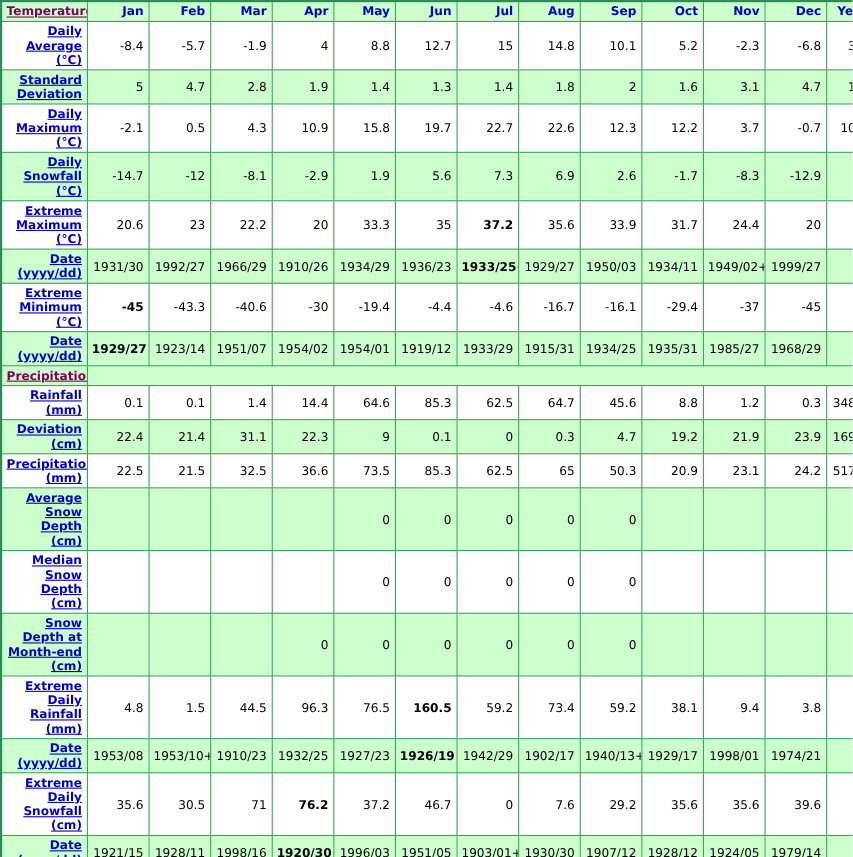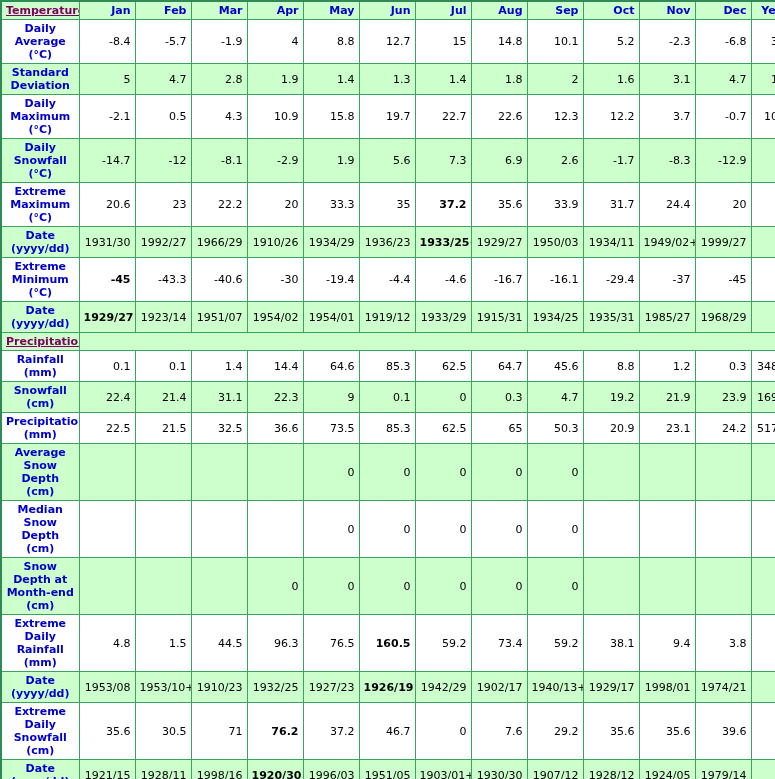--- a/index.html
+++ b/index.html
@@ -60,23 +60,24 @@
     border-bottom: 2px solid #2e8b57;
     padding-left: 3px;
   }
   tr.section-row td.section-filler {
     text-decoration: none;
   }
   
   td.row-label {
     color: #0000cc;
     font-weight: bold;
-    text-align: center;
+    text-align: right;
     padding-left: 3px;
     line-height: 13px;
+    text-decoration: underline;
   }
   td.val {
     text-align: right;
     color: #000000;
     padding-right: 4px;
     font-weight: normal;
   }
   td.val.bold { font-weight: bold; }
   tr.shade td { background: #ccffcc; }
   tr.plain td { background: #ffffff; }
@@ -260,21 +261,21 @@
         <td class="val">85.3</td>
         <td class="val">62.5</td>
         <td class="val">64.7</td>
         <td class="val">45.6</td>
         <td class="val">8.8</td>
         <td class="val">1.2</td>
         <td class="val">0.3</td>
         <td class="val">348.9</td>
       </tr>
       <tr class="shade">
-        <td class="row-label">Snowfall (cm)</td>
+        <td class="row-label">Deviation (cm)</td>
         <td class="val">22.4</td>
         <td class="val">21.4</td>
         <td class="val">31.1</td>
         <td class="val">22.3</td>
         <td class="val">9</td>
         <td class="val">0.1</td>
         <td class="val">0</td>
         <td class="val">0.3</td>
         <td class="val">4.7</td>
         <td class="val">19.2</td>

